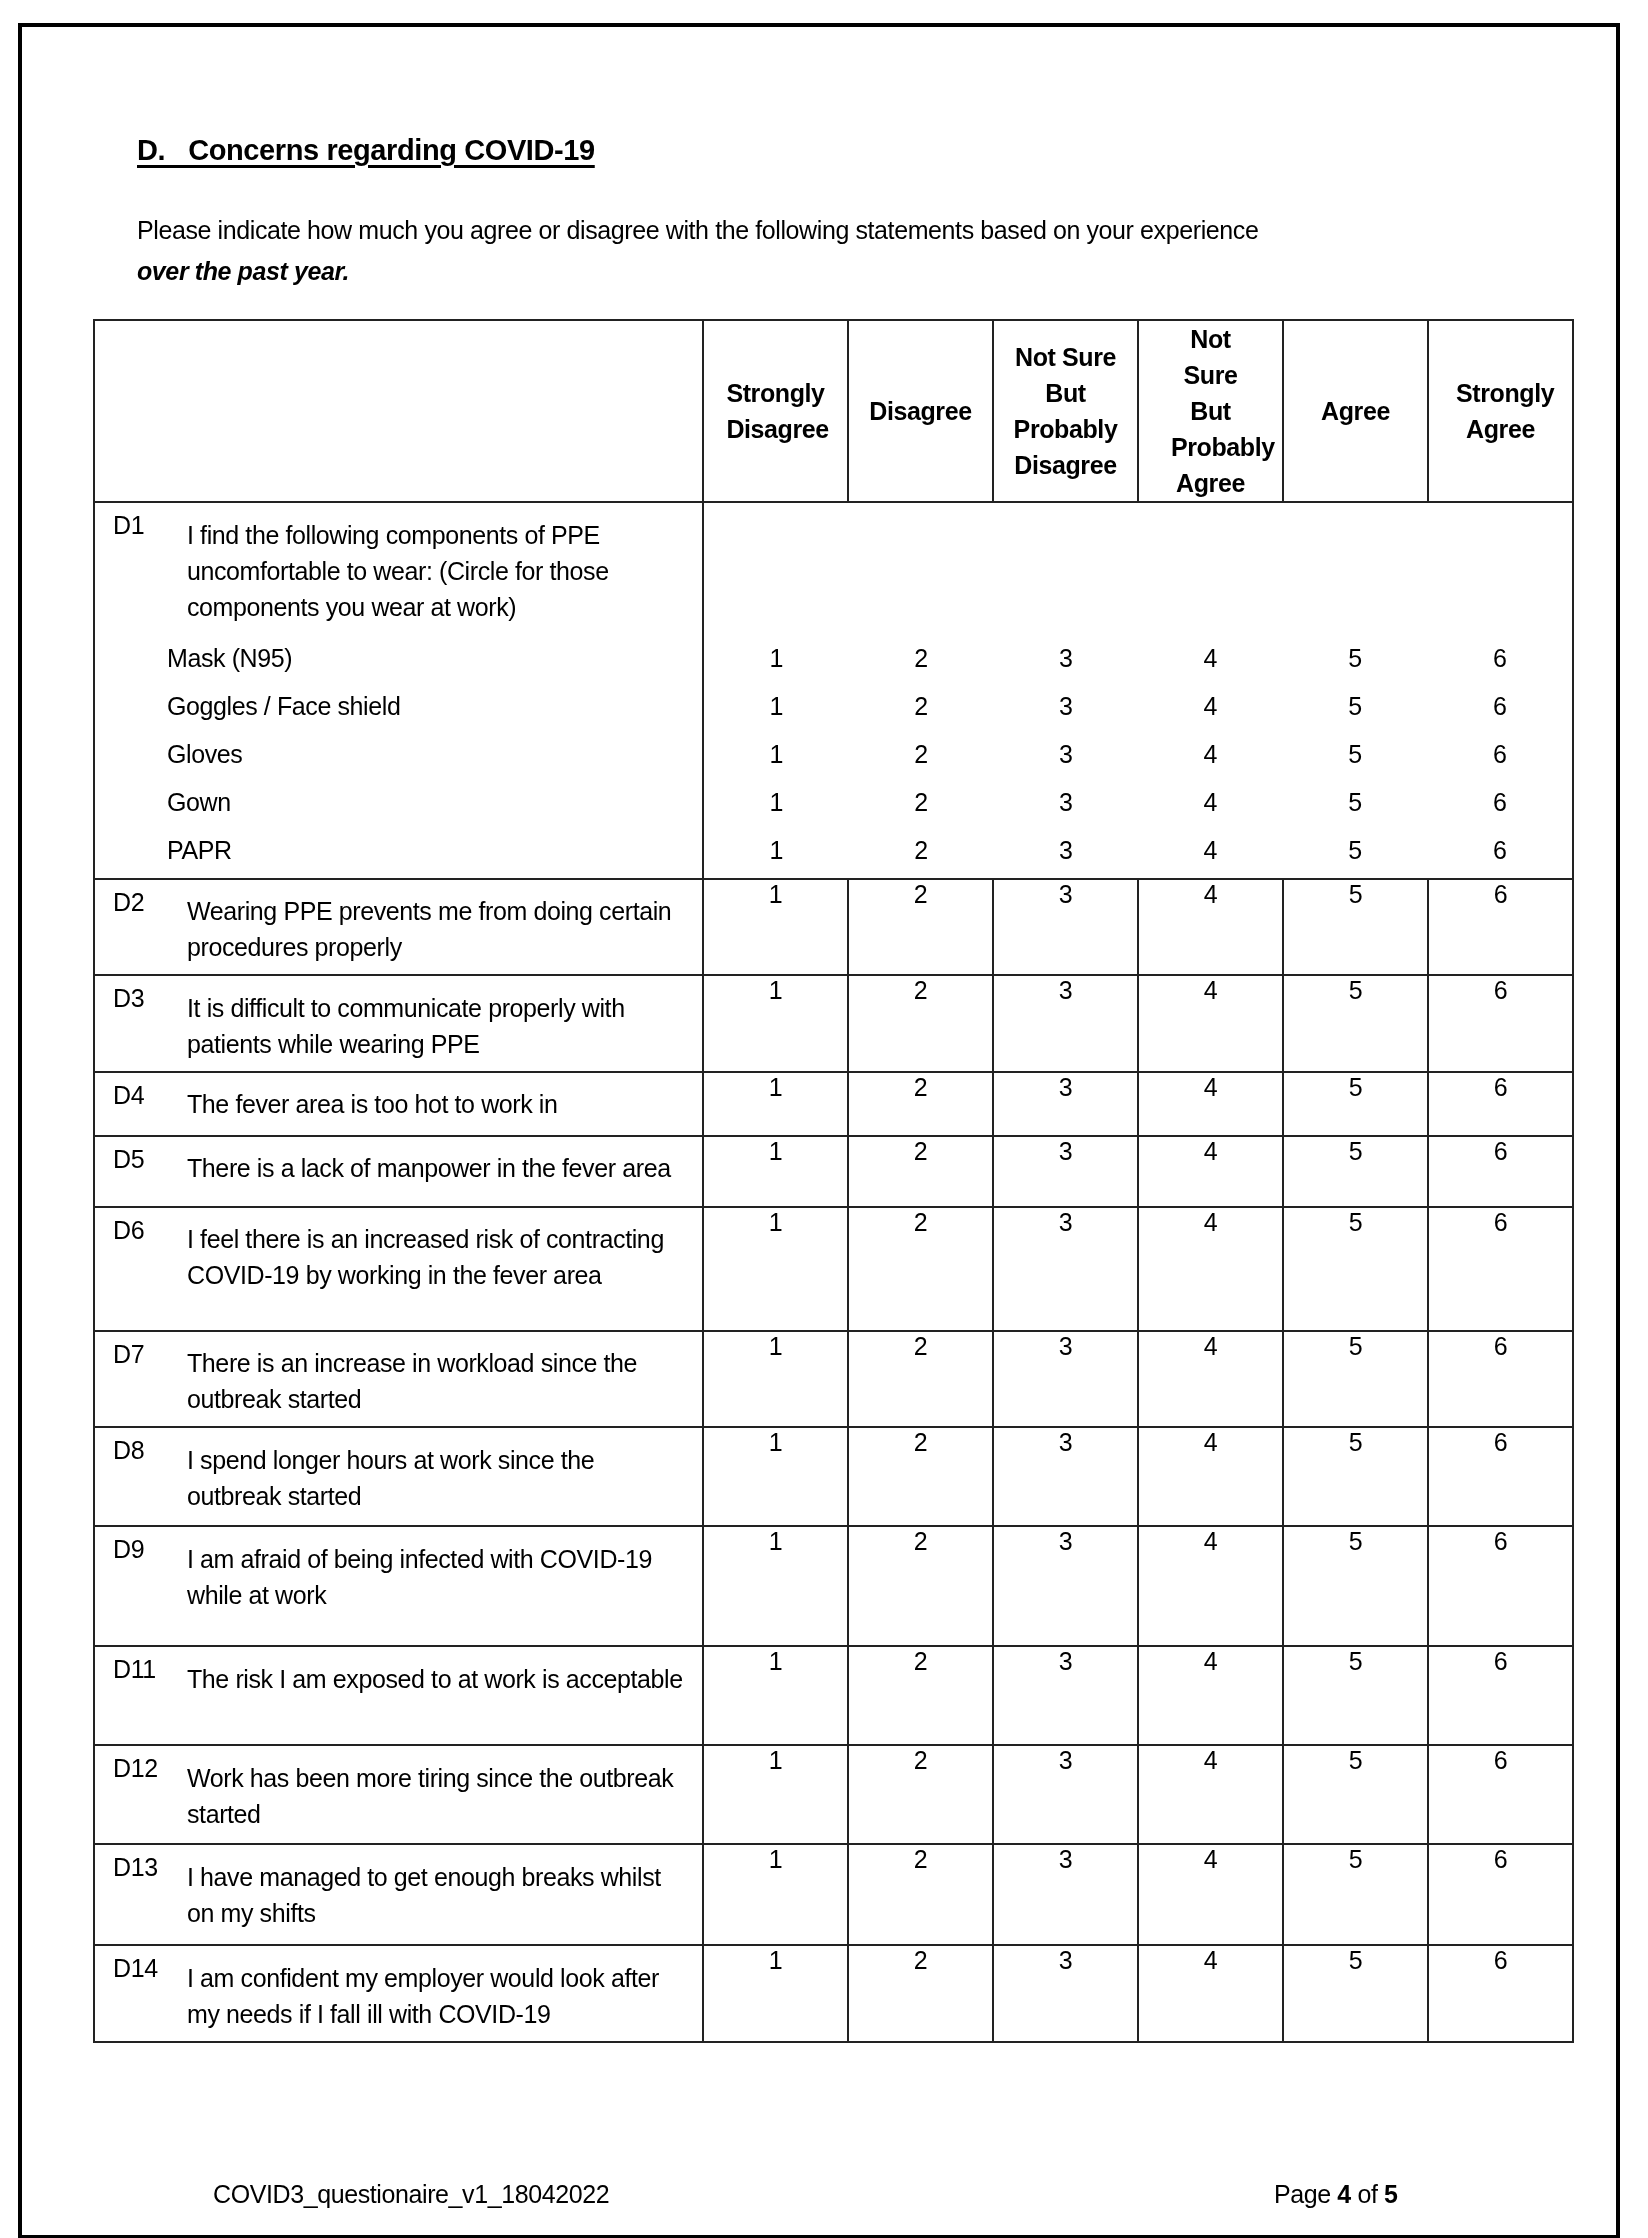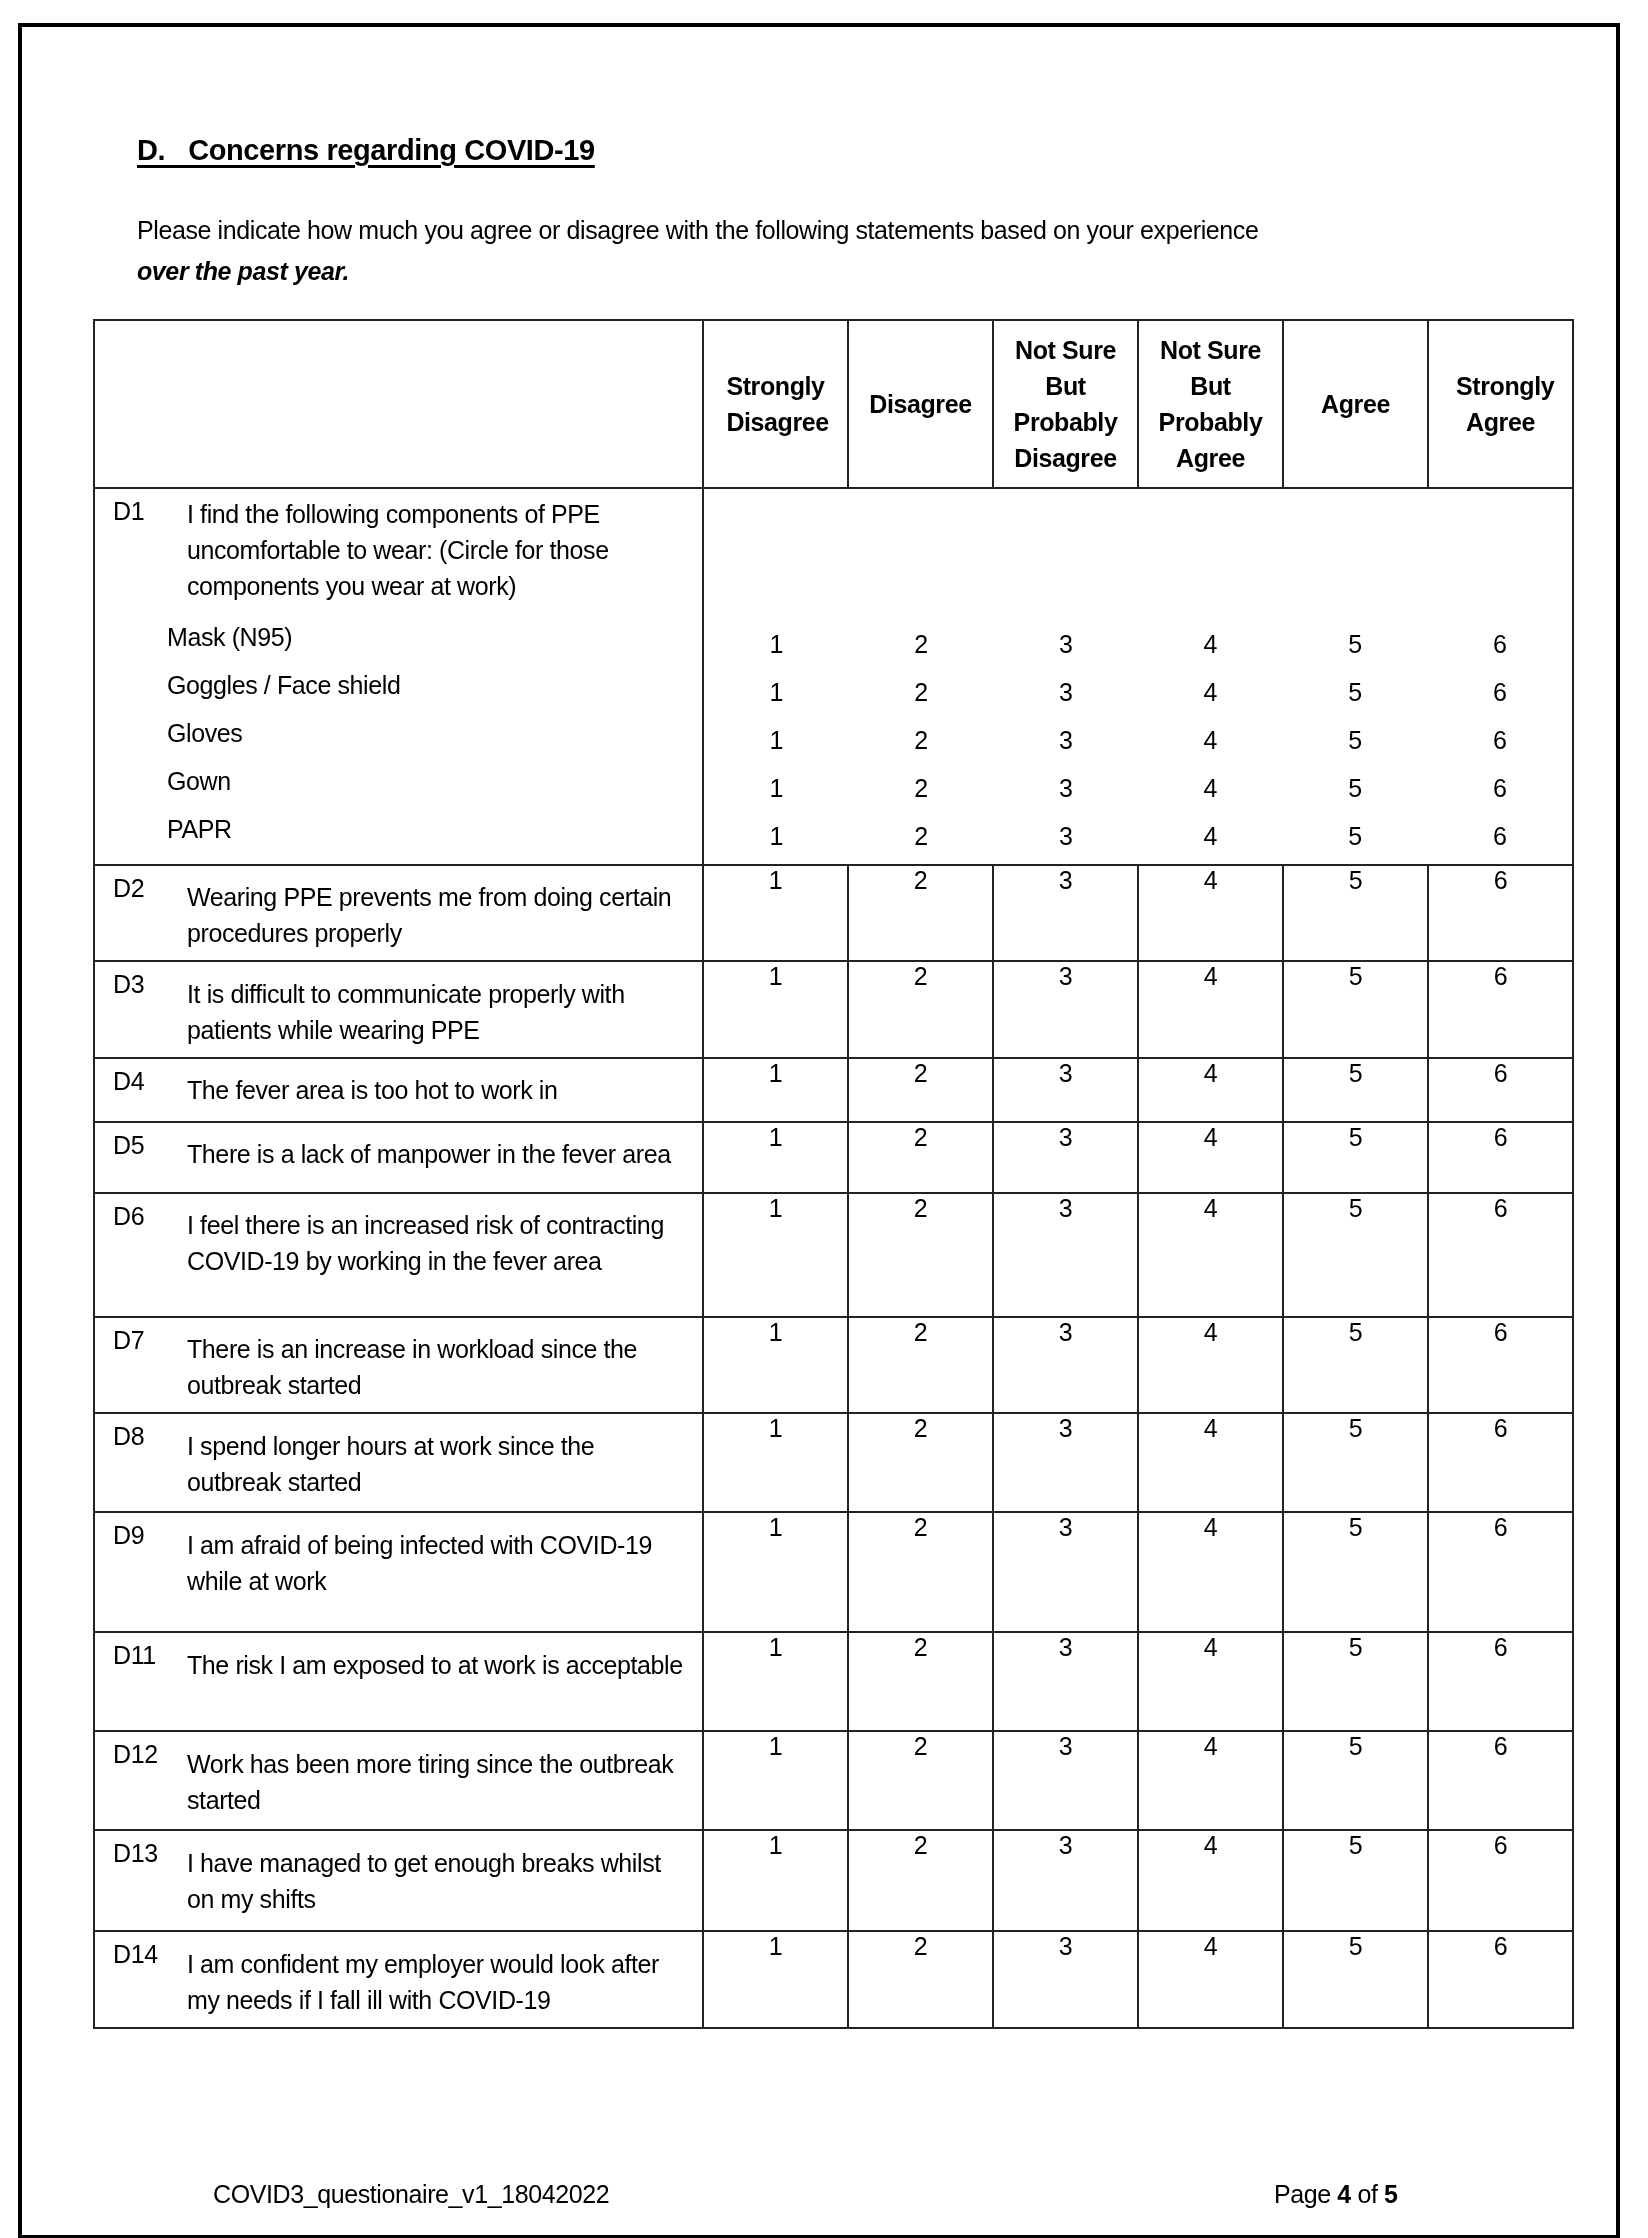--- a/index.html
+++ b/index.html
@@ -14,21 +14,21 @@
   .col-q { width:609px; }
   .col-r { width:145px; }
   .qcell { position:relative; }
   .qcode { position:absolute; left:18px; top:8px; font-weight:normal; }
   .qtext { margin-left:92px; margin-top:13.4px; margin-bottom:9px; line-height:36px; padding-right:9px; }
   .ratings { display:flex; width:100%; }
   .ratings span { flex:1; text-align:center; }
   .r-top { padding-top:13.4px; }
   .sub-item { height:48px; line-height:48px; padding-left:72px; }
   .sub-rating { height:48px; line-height:48px; }
-  .d1-text { margin-left:92px; margin-top:7px; line-height:36px; padding-right:13px; }
+  .d1-text { margin-left:92px; margin-top:14px; line-height:36px; padding-right:13px; }
   .footer-left { position:absolute; left:213px; top:2180px; font-size:25px; letter-spacing:-0.4px; }
   .footer-right { position:absolute; left:1274px; top:2180px; font-size:25px; letter-spacing:-0.4px; }
   .footer-right b { font-weight:bold; }
 </style>
 </head>
 <body>
 
 <div class="page-border"></div>
 
 <div class="section-title">D.   Concerns regarding COVID-19</div>
@@ -47,21 +47,21 @@
       <col class="col-r">
       <col class="col-r">
       <col class="col-r">
   </colgroup>
   <thead>
     <tr>
       <th></th>
       <th style="padding:0 22.4px;">Strongly Disagree</th>
       <th>Disagree</th>
       <th style="padding:0 18px;">Not Sure But Probably Disagree</th>
-      <th style="padding:0 18px;border-radius:10px;">Not Sure But Probably Agree</th>
+      <th style="padding:0 32px;border-radius:10px;">Not Sure But Probably Agree</th>
       <th>Agree</th>
       <th style="padding:0 27px;">Strongly Agree</th>
     </tr>
   </thead>
   <tbody id="tbody">
     <tr style="height:377px;">
       <td class="qcell">
         <span class="qcode">D1</span>
         <div class="d1-text">I find the following components of PPE uncomfortable to wear: (Circle for those components you wear at work)</div>
         <div id="d1-subitems" style="margin-top:9px;">

